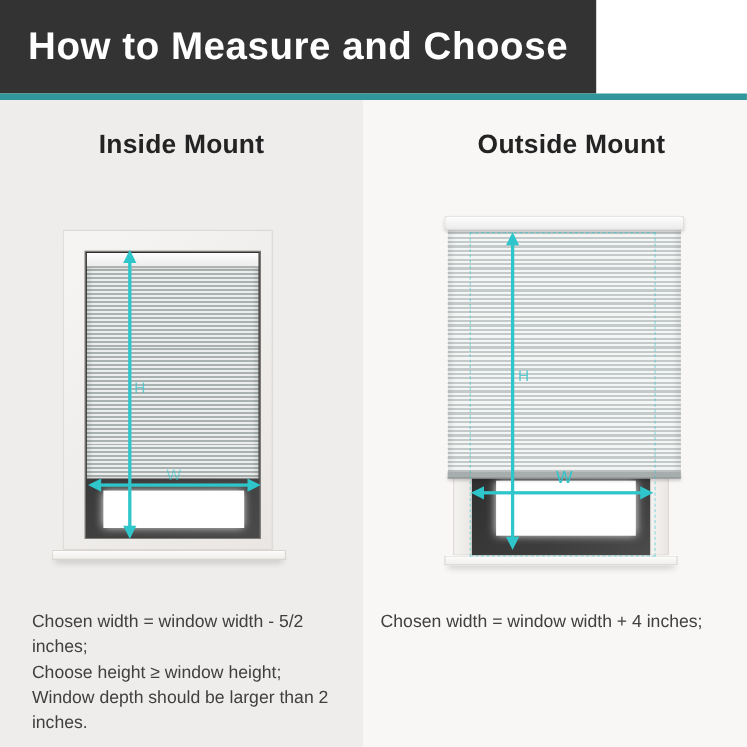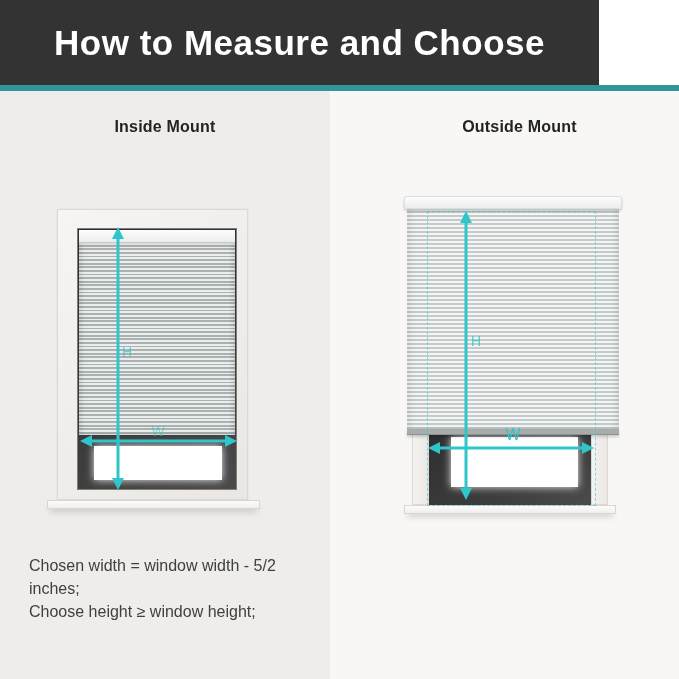--- a/index.html
+++ b/index.html
@@ -2,32 +2,32 @@
 <html><head>
 <meta charset="utf-8">
 <style>
   html,body{margin:0;padding:0;background:#ffffff;}
   .page{
     position:relative;width:679px;height:679px;overflow:hidden;
     font-family:"Liberation Sans",sans-serif;background:#ffffff;
     -webkit-font-smoothing:antialiased;
   }
   
-  .header{position:absolute;left:0;top:0;width:599px;height:85px;background:#333333;}
+  .header{position:absolute;left:0;top:0;width:542px;height:85px;background:#333333;}
   .header .title{
     position:absolute;left:0;top:0;width:100%;height:85px;line-height:85px;
     text-align:center;color:#ffffff;font-size:35px;font-weight:700;letter-spacing:.5px;
   }
   .teal-bar{position:absolute;left:0;top:85px;width:679px;height:6px;background:#2f979c;}
   
   .panel{position:absolute;top:91px;height:588px;}
   .panel-inside{left:0;width:330px;background:#efedec;}
   .panel-outside{left:330px;width:349px;background:#f8f7f6;}
   .mount-heading{
-    position:absolute;top:118px;font-size:16px;font-weight:700;color:#232323;
+    position:absolute;top:118px;font-size:24px;font-weight:700;color:#232323;
     text-align:center;letter-spacing:.2px;
   }
   .heading-inside{left:0;width:330px;}
   .heading-outside{left:345px;width:349px;}
   
   .if-frame{
     position:absolute;left:57px;top:209px;width:191px;height:291px;
     background:linear-gradient(135deg,#f7f5f3 0%,#efedeb 55%,#e9e6e3 100%);
     box-shadow:inset 0 0 0 1px #dcd8d4, 0 0 2px rgba(0,0,0,.08);
   }
@@ -175,17 +175,19 @@
     <span class="ah ah-left"></span>
     <span class="line"></span>
     <span class="ah ah-right"></span>
   </div>
   <div class="dim-label lbl-h-outside">H</div>
   <div class="dim-label lbl-w-outside">W</div>
 
   <div class="notes notes-inside">
     <div>Chosen width = window width - 5/2 inches;</div>
     <div>Choose height ≥ window height;</div>
+    <div>Window depth should be larger than 2 inches.</div>
   </div>
   <div class="notes notes-outside">
+    <div>Chosen width = window width + 4 inches;</div>
   </div>
 
 </div>
 
 </body></html>

